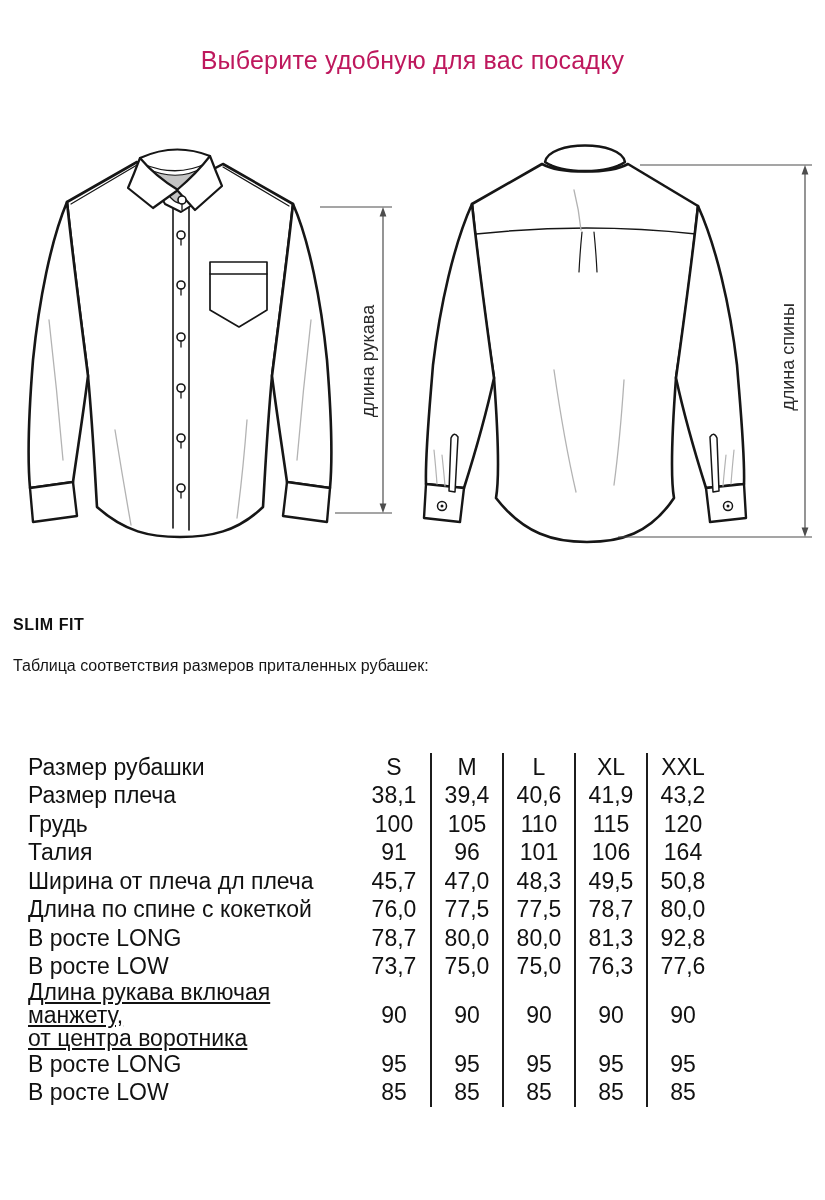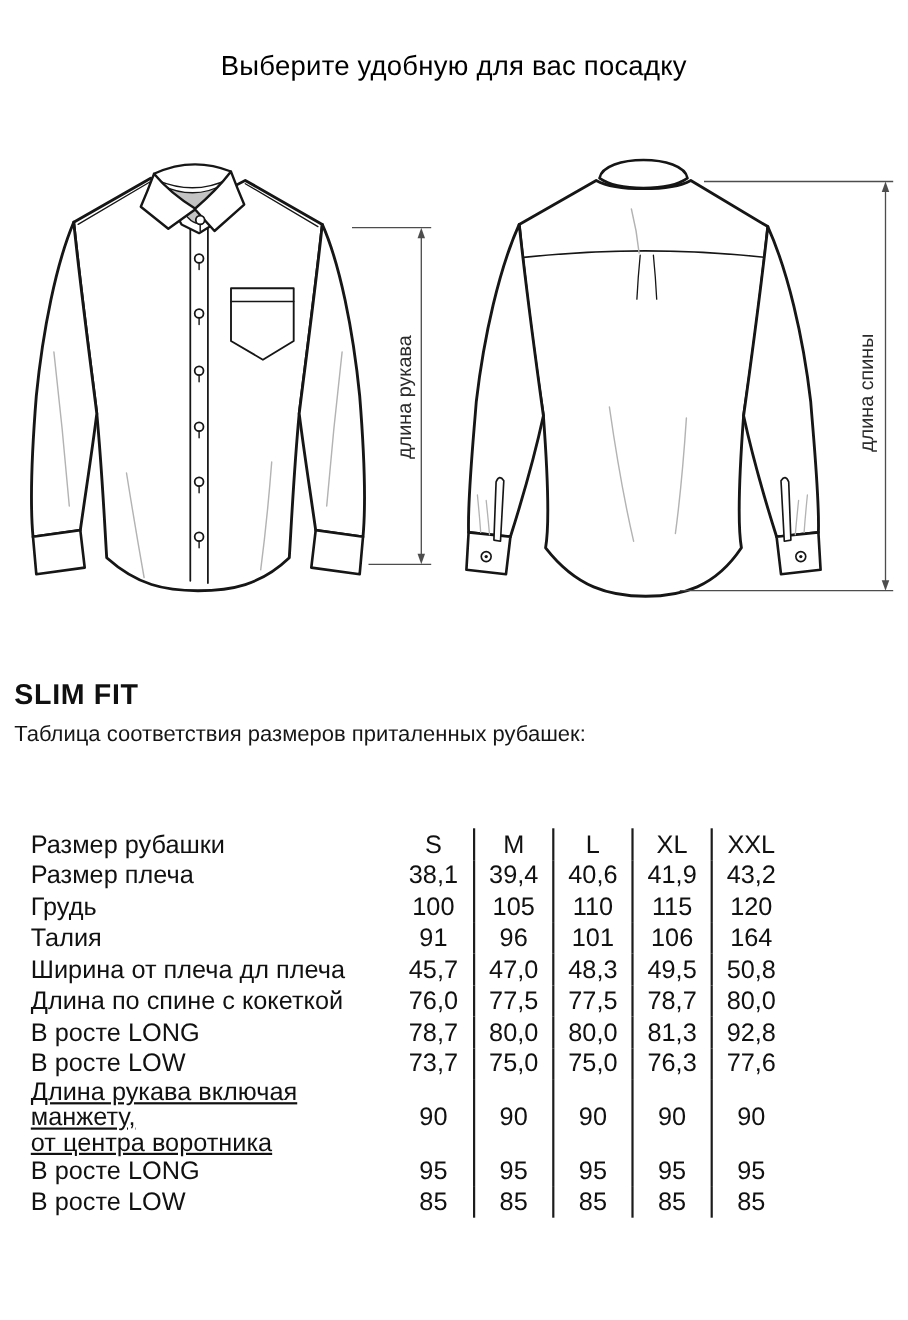--- a/index.html
+++ b/index.html
@@ -2,28 +2,28 @@
 <html><head>
 <meta charset="utf-8">
 <style>
   html,body{margin:0;padding:0;}
   body{
     width:825px;height:1200px;background:#ffffff;position:relative;overflow:hidden;
     font-family:"Liberation Sans",sans-serif;color:#1a1a1a;
   }
   .page-title{
     position:absolute;top:46px;left:0;width:825px;text-align:center;
-    font-size:25px;letter-spacing:.2px;color:#000000;
+    font-size:25px;letter-spacing:.2px;color:#be185d;
   }
   .figure-wrap{position:absolute;top:122px;left:0;width:825px;height:455px;}
   .section-heading{
-    position:absolute;left:13px;top:616px;font-size:26px;font-weight:800;
+    position:absolute;left:13px;top:616px;font-size:16px;font-weight:800;
     letter-spacing:.6px;color:#101010;
   }
-  .section-subtitle{position:absolute;left:13px;top:657px;font-size:20px;color:#161616;}
+  .section-subtitle{position:absolute;left:13px;top:657px;font-size:16px;color:#161616;}
   .size-table{
     position:absolute;left:28px;top:753px;
     display:grid;grid-template-columns:330px repeat(5,72px);
     font-size:23px;color:#111;
   }
   .cell{min-height:28.5px;display:flex;align-items:center;}
   .label-cell{justify-content:flex-start;white-space:pre-line;line-height:23px;}
   .value-cell{justify-content:center;}
   .sep{border-left:2px solid #1c1c1c;}
   .tall{min-height:57px;text-decoration:underline;}

